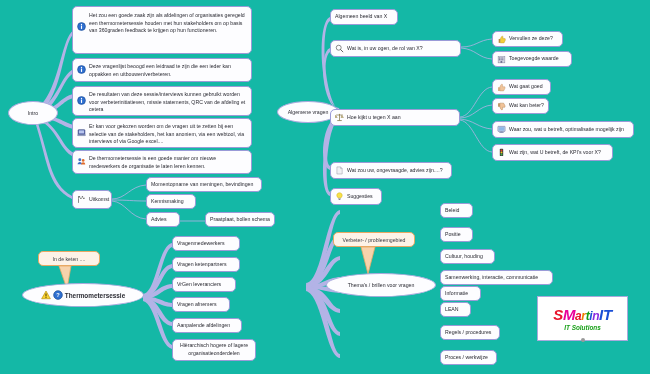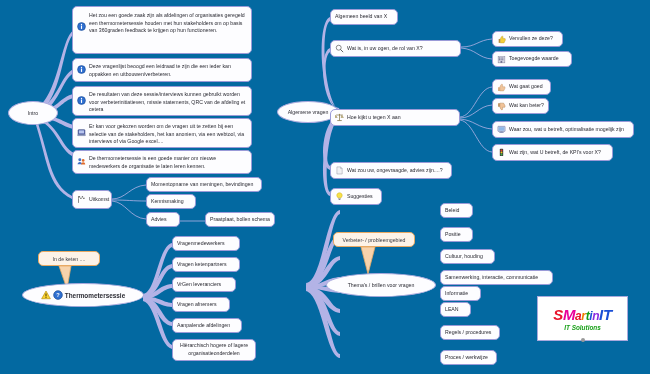--- a/index.html
+++ b/index.html
@@ -9,21 +9,21 @@
   }
   body {
     font-family: "Liberation Sans", sans-serif;
     -webkit-font-smoothing: antialiased;
   }
   #map {
     position: relative;
     width: 650px;
     height: 374px;
     overflow: hidden;
-    background: #0369a1;
+    background: #14b8a6;
   }
   #wires {
     position: absolute;
     left: 0; top: 0;
     width: 650px; height: 374px;
     pointer-events: none;
   }
   .node {
     position: absolute;
     box-sizing: border-box;

